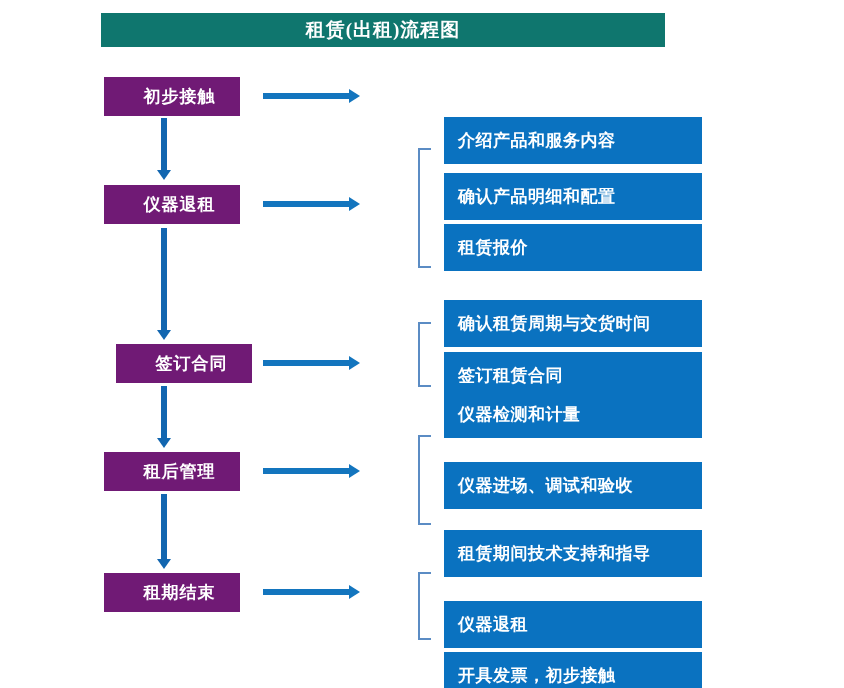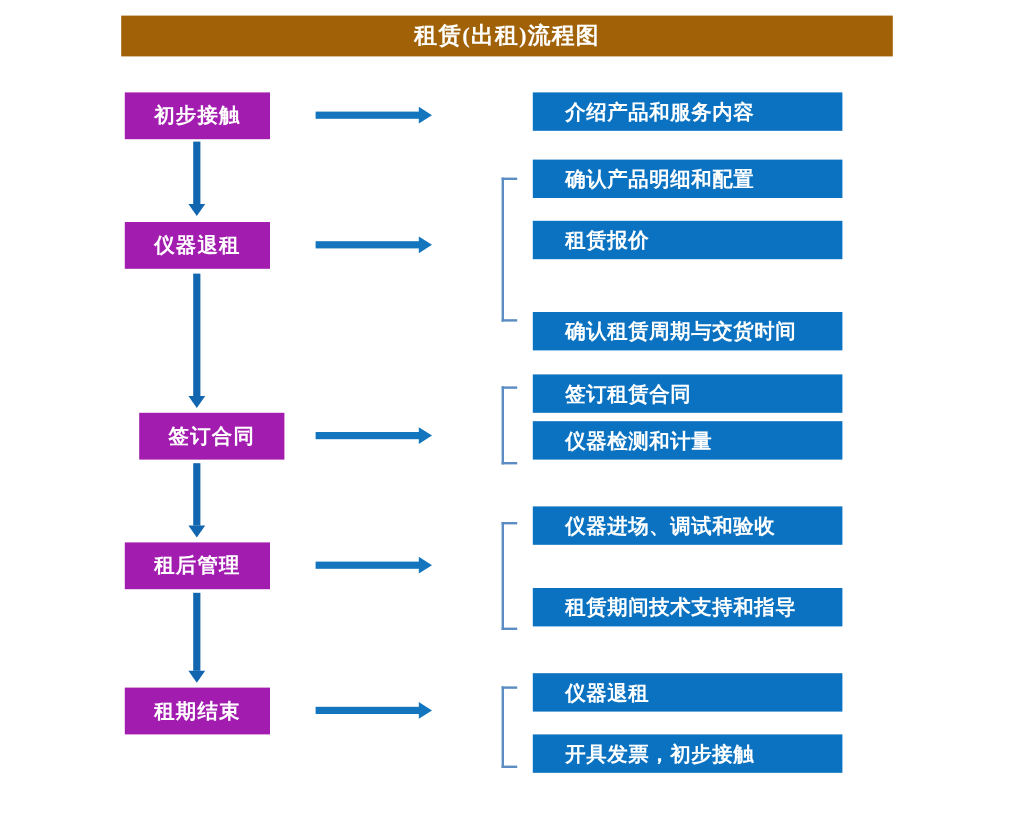--- a/index.html
+++ b/index.html
@@ -6,45 +6,45 @@
   body{
     width:844px;height:688px;
     background:#ffffff;
     font-family:"Liberation Serif","DejaVu Serif",serif;
     overflow:hidden;
   }
   #canvas{position:relative;width:844px;height:688px;}
 
   .title-bar{
     position:absolute;
-    left:101px;top:13px;width:643px;height:34px;
-    background:#a16207;
+    left:101px;top:13px;width:564px;height:34px;
+    background:#0f766e;
     color:#ffffff;
     display:flex;align-items:center;justify-content:center;
     font-size:19px;font-weight:bold;letter-spacing:1px;
   }
 
   .stage-box{
     position:absolute;
     width:121px;height:39px;
-    background:#a21caf;
+    background:#701a75;
     color:#ffffff;
     display:flex;align-items:center;justify-content:center;
-    font-size:17px;font-weight:bold;letter-spacing:1px;
+    font-size:17px;font-weight:bold;letter-spacing:1px;padding-left:15px;
   }
 
   .detail-box{
     position:absolute;
-    left:444px;width:258px;height:32px;
+    left:444px;width:258px;height:47px;
     background:#0A72C0;
     color:#ffffff;
     display:flex;align-items:center;
-    padding-left:27px;
+    padding-left:14px;
     box-sizing:border-box;
-    font-size:17px;font-weight:bold;letter-spacing:0.5px;
+    font-size:17px;font-weight:bold;letter-spacing:0.5px;margin-top:40px;
   }
 
   
   .v-arrow{position:absolute;width:14px;}
   .v-arrow .shaft{
     position:absolute;left:4px;top:0;width:6px;
     background:#1266B0;
   }
   .v-arrow .head{
     position:absolute;left:0;width:0;height:0;

